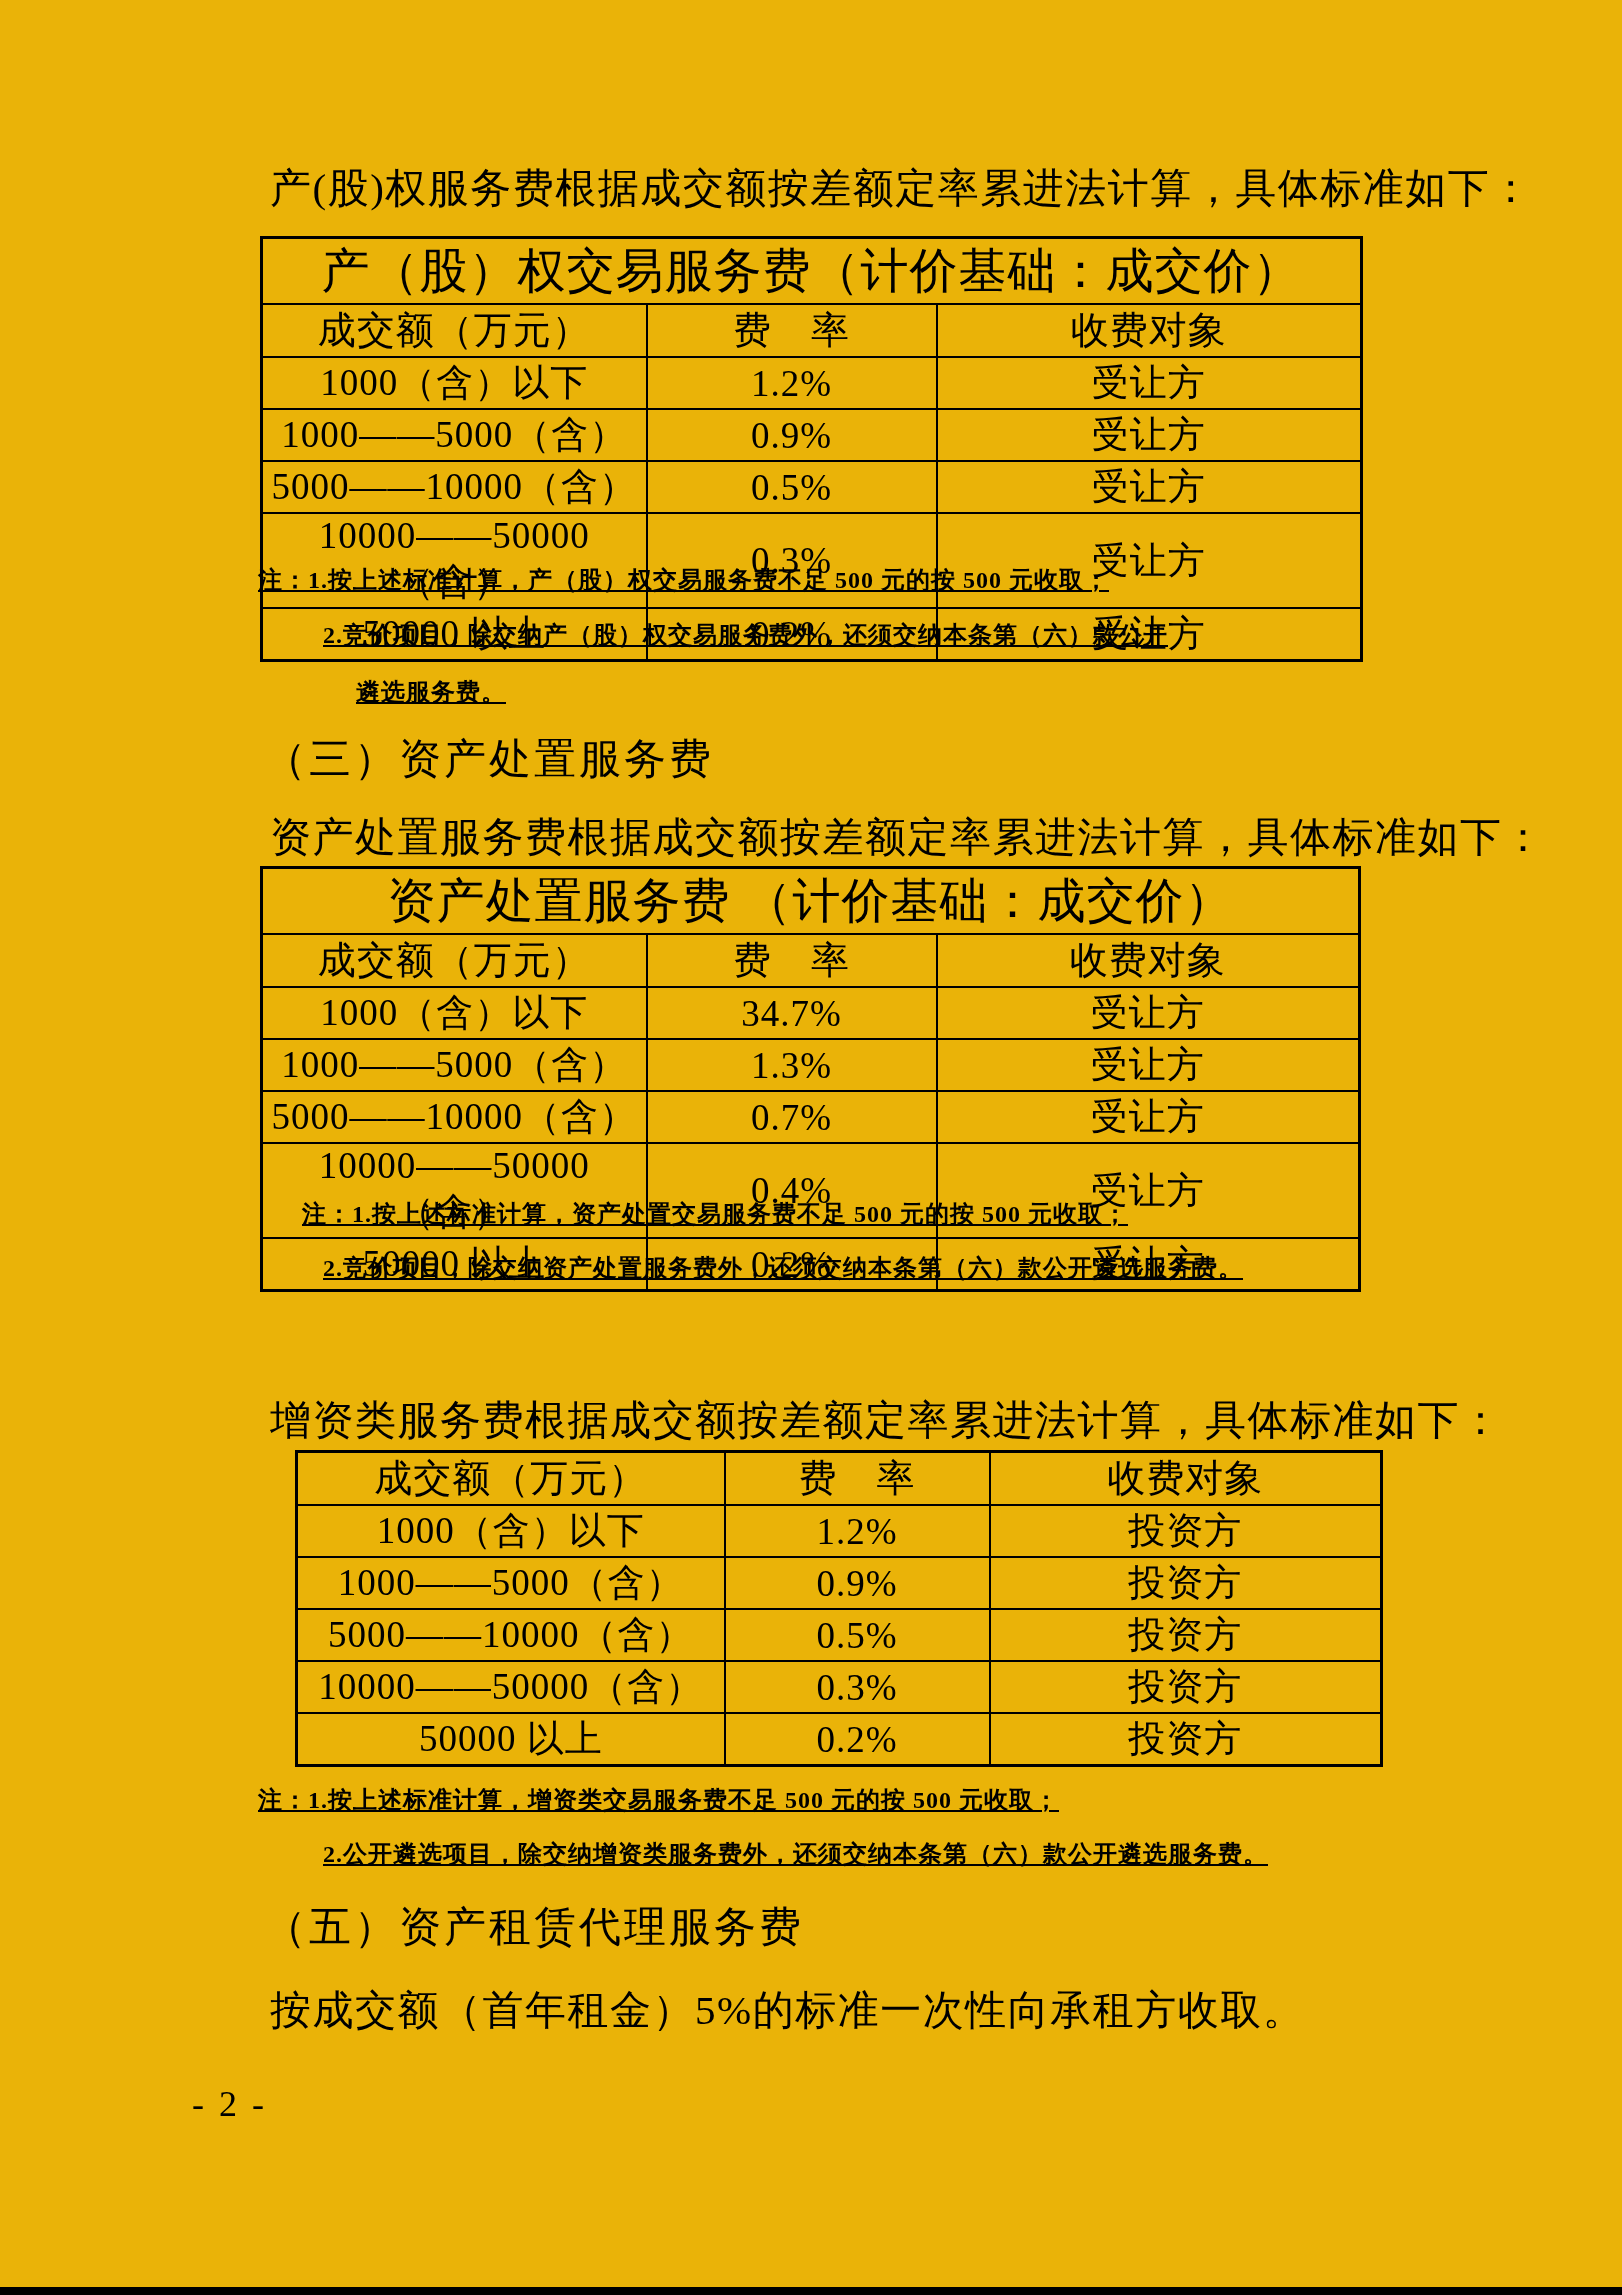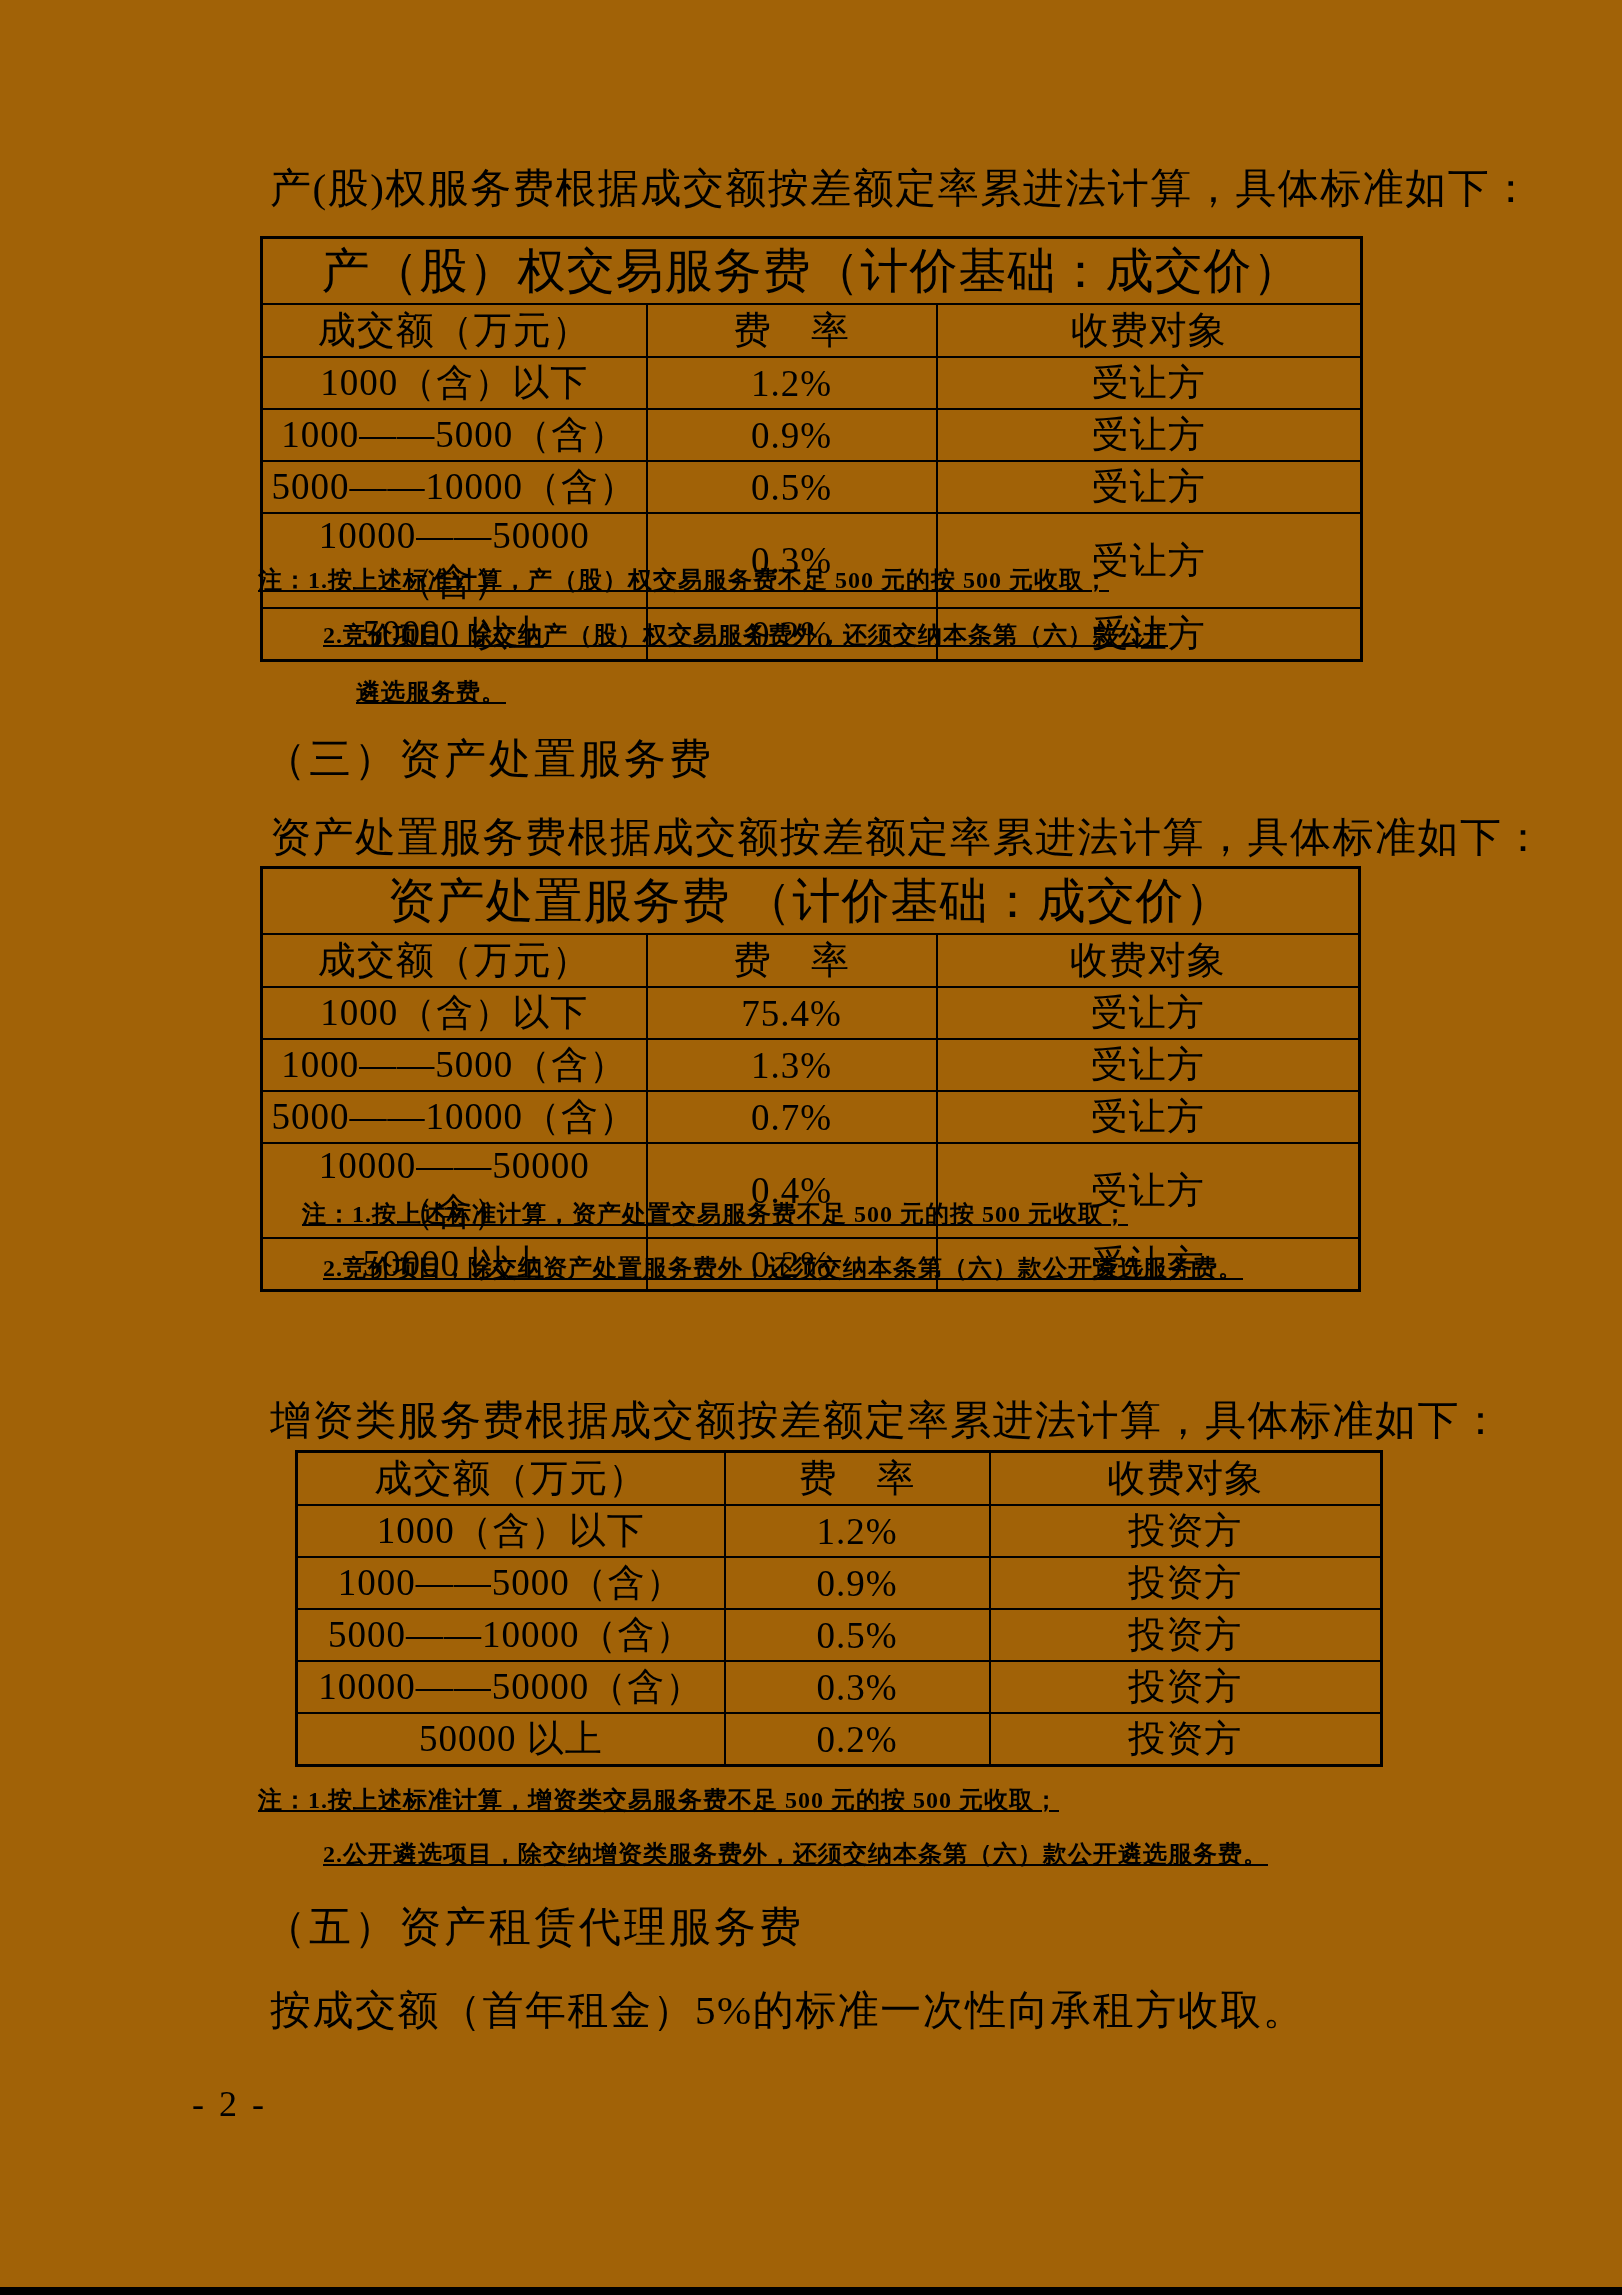--- a/index.html
+++ b/index.html
@@ -1,20 +1,20 @@
 <!DOCTYPE html>
 <html><head>
 <meta charset="utf-8">
 <style>
   html, body { margin: 0; padding: 0; background: #ffffff; }
   .page {
     position: relative;
     width: 1622px;
     height: 2295px;
-    background: #a16207;
+    background: #eab308;
     color: #000000;
     font-family: "Liberation Serif", "DejaVu Serif", serif;
     overflow: hidden;
   }
   .abs { position: absolute; }
   .para {
     left: 190px;
     width: 1270px;
     font-size: 41px;
     line-height: 50px;
@@ -137,21 +137,21 @@
       <tr class="title-row">
         <td colspan="3">资产处置服务费 （计价基础：成交价）</td>
       </tr>
       <tr class="head-row">
         <td>成交额（万元）</td>
         <td>费　率</td>
         <td>收费对象</td>
       </tr>
       <tr>
         <td>1000（含）以下</td>
-        <td>75.4%</td>
+        <td>34.7%</td>
         <td>受让方</td>
       </tr>
       <tr>
         <td>1000——5000（含）</td>
         <td>1.3%</td>
         <td>受让方</td>
       </tr>
       <tr>
         <td>5000——10000（含）</td>
         <td>0.7%</td>

